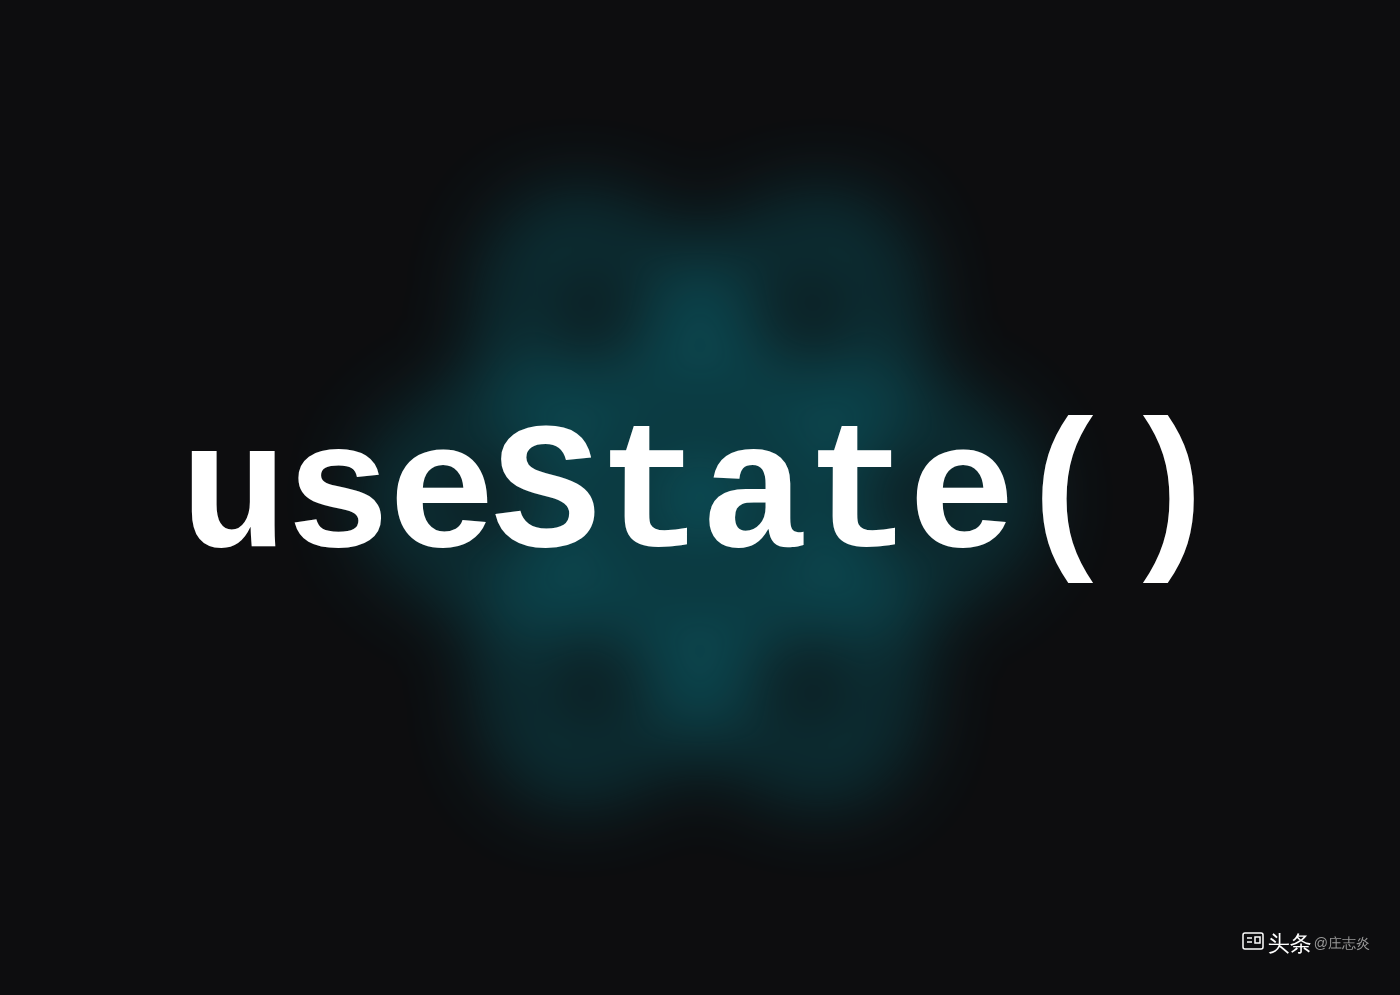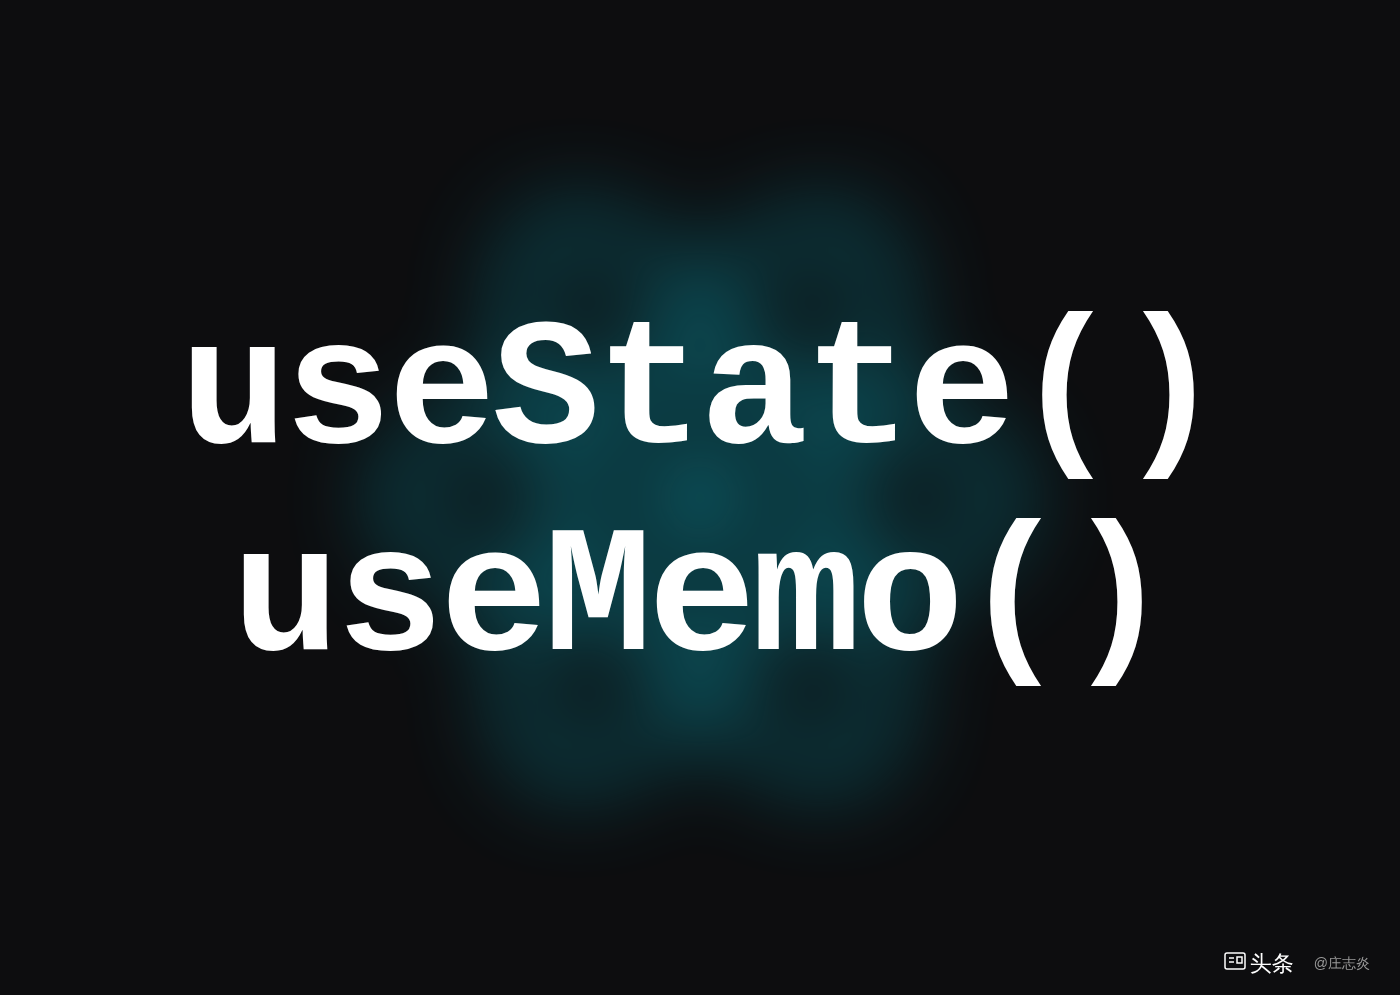--- a/index.html
+++ b/index.html
@@ -47,25 +47,25 @@
       font-size: 180px;
       font-weight: 700;
       color: #ffffff;
       line-height: 1.15;
       letter-spacing: -4px;
       white-space: nowrap;
     }
     
     .watermark {
       position: absolute;
-      bottom: 16px;
+      bottom: 36px;
       right: 30px;
       display: flex;
       align-items: center;
-      gap: 20px;
+      gap: 2px;
       z-index: 20;
     }
     
     .watermark-logo {
       display: flex;
       align-items: center;
       color: #ffffff;
       font-size: 22px;
       font-weight: 500;
       font-family: 'Microsoft YaHei', sans-serif;
@@ -90,21 +90,20 @@
     <g stroke="#0a8a9a" stroke-width="1.1" fill="none">
       <ellipse rx="11" ry="4.2"></ellipse>
       <ellipse rx="11" ry="4.2" transform="rotate(60)"></ellipse>
       <ellipse rx="11" ry="4.2" transform="rotate(120)"></ellipse>
     </g>
   </svg>
 </div>
 
 <div class="text-container">
   <div class="hook-text">useState()</div>
-  <div class="hook-text">useMemo()</div>
 </div>
 
 <div class="watermark">
   <div class="watermark-logo">
     <span class="watermark-logo-icon">
       <svg width="24" height="24" viewBox="0 0 24 24" fill="none" xmlns="http://www.w3.org/2000/svg">
         <rect x="2" y="4" width="20" height="16" rx="2" stroke="#ffffff" stroke-width="1.5" fill="none"></rect>
         <line x1="6" y1="9" x2="11" y2="9" stroke="#ffffff" stroke-width="1.5"></line>
         <line x1="6" y1="13" x2="11" y2="13" stroke="#ffffff" stroke-width="1.5"></line>
         <rect x="14" y="8" width="5" height="6" stroke="#ffffff" stroke-width="1.5" fill="none"></rect>

